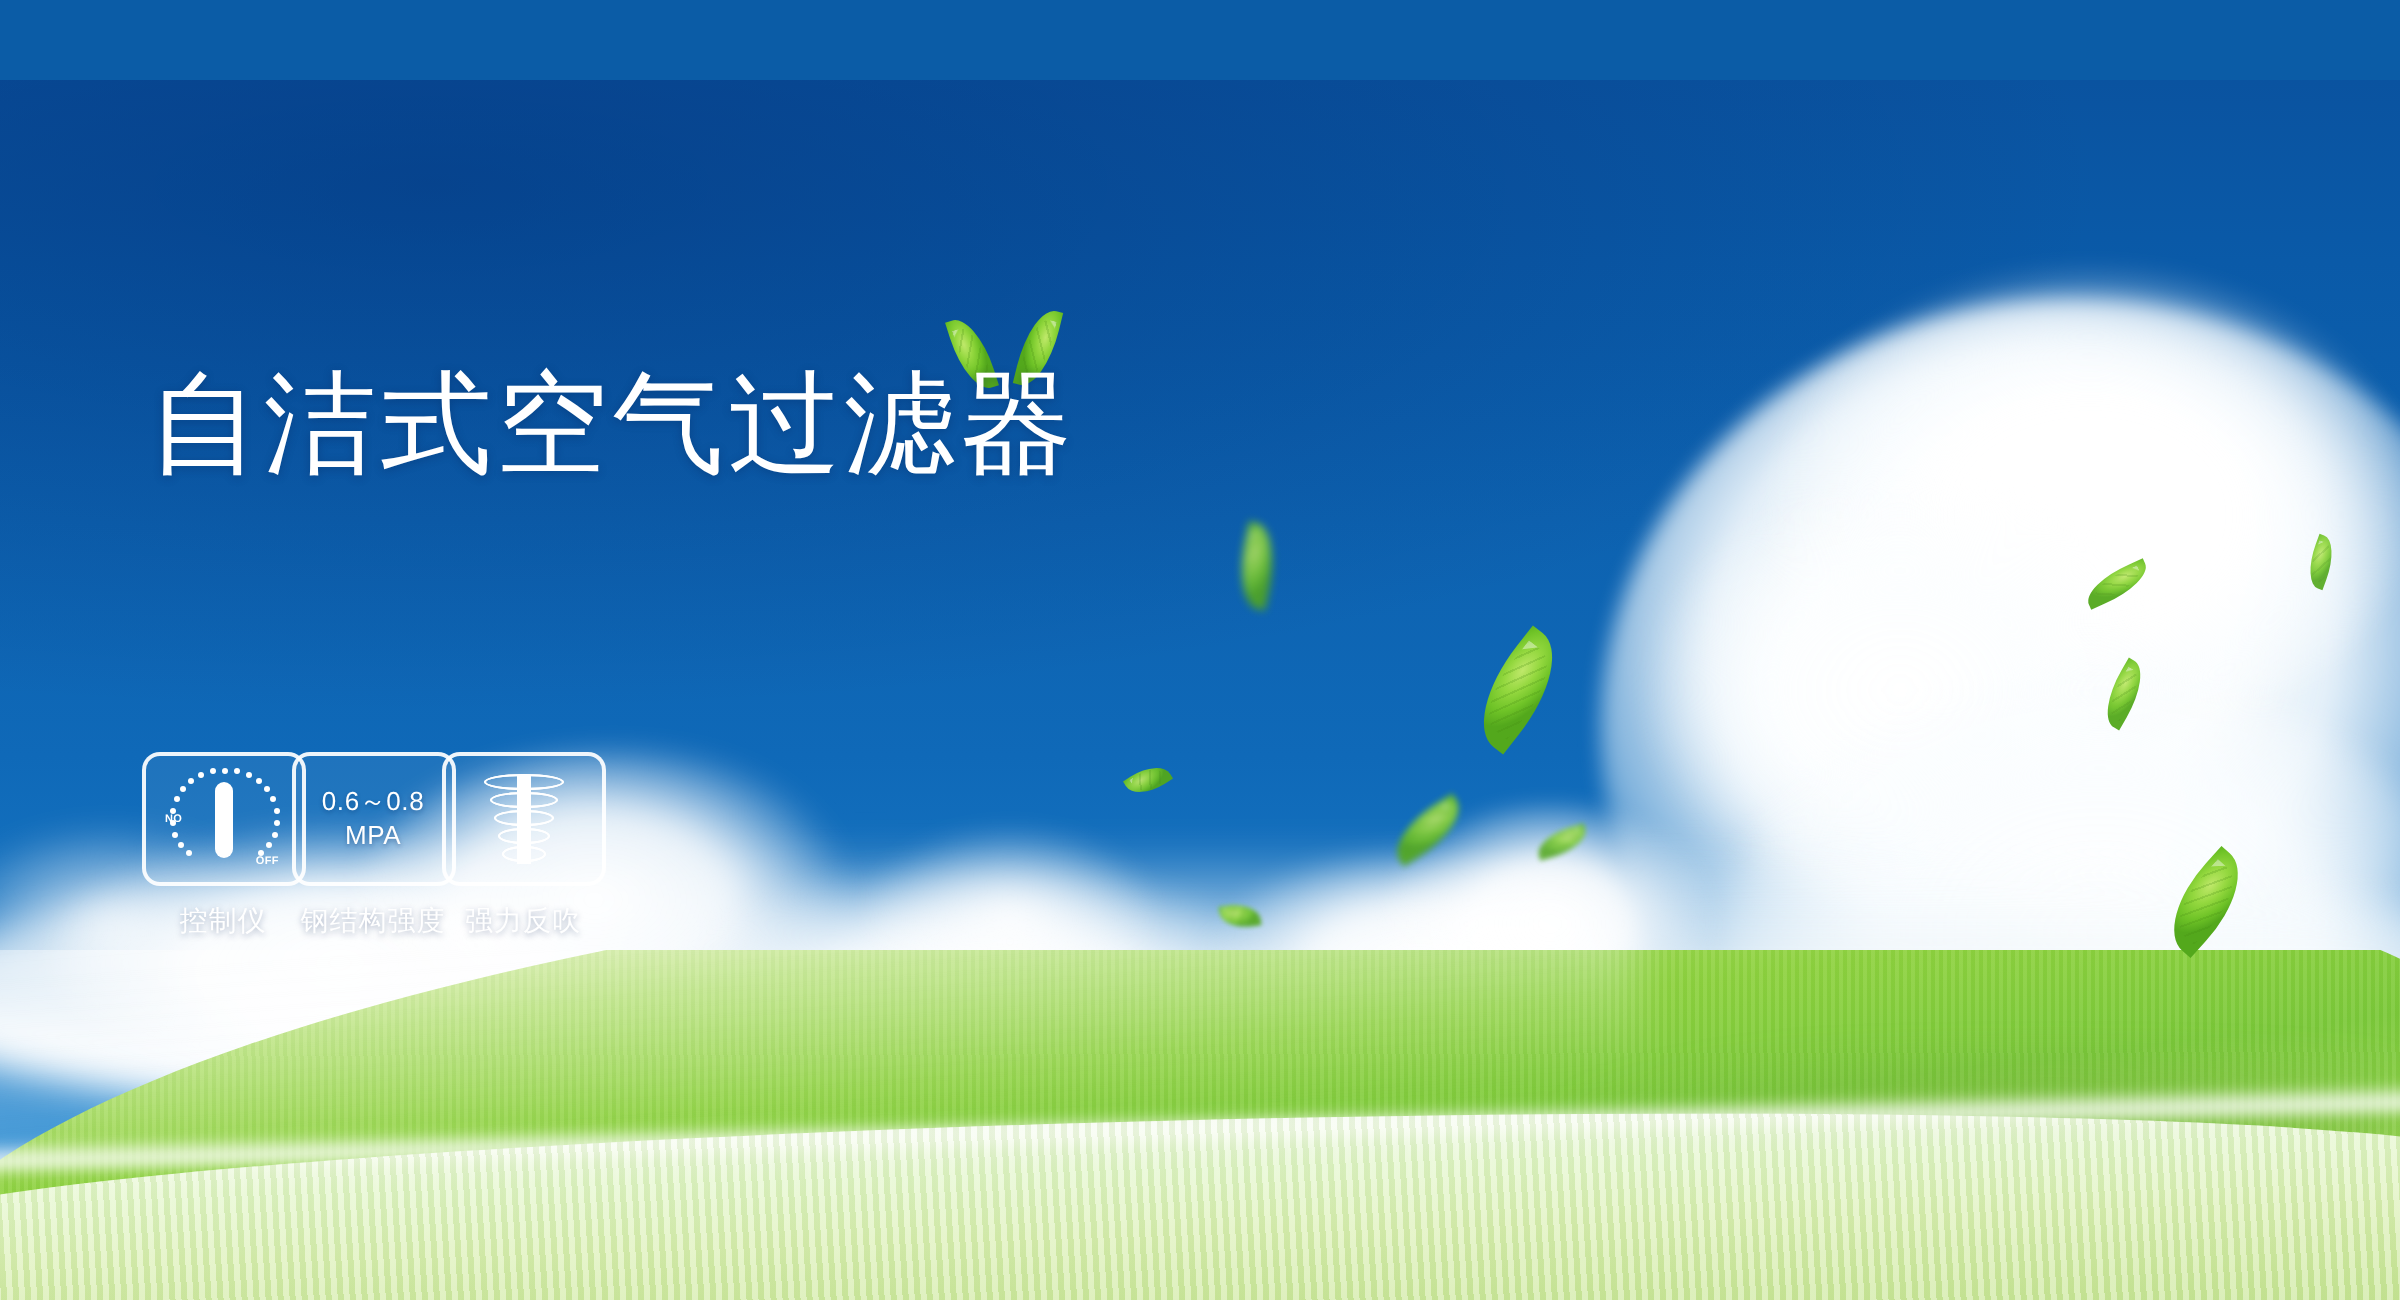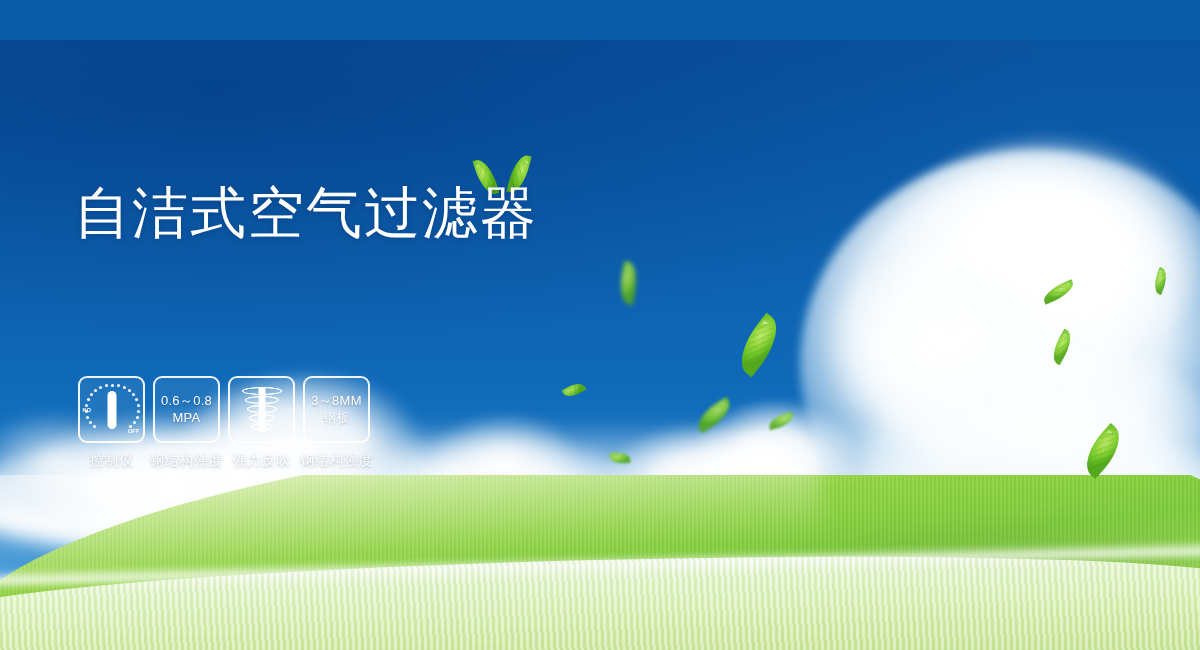--- a/index.html
+++ b/index.html
@@ -199,21 +199,21 @@
   
   .features{
     position:absolute; left:74px; top:336px;
     display:flex; gap:0;
   }
   .feature{
     width:75px;
     display:flex; flex-direction:column; align-items:center;
   }
   .fbox{
-    width:67px; height:67px;
+    width:82px; height:67px;
     border:2px solid rgba(255,255,255,.92);
     border-radius:9px;
     background:rgba(255,255,255,.07);
     display:flex; align-items:center; justify-content:center;
     text-align:center;
     color:#ffffff;
     position:relative;
     overflow:hidden;
   }
   .fbox .txt{
@@ -401,26 +401,17 @@
           <i style="top:2px;  width:40px;"></i>
           <i style="top:11px; width:34px;"></i>
           <i style="top:20px; width:30px;"></i>
           <i style="top:29px; width:26px;"></i>
           <i style="top:38px; width:22px;"></i>
         </div>
       </div>
       <div class="flabel">强力反吹</div>
     </div>
 
-    <div class="feature">
-      <div class="fbox">
-        <div class="txt">
-          <div>3～8MM</div>
-          <div>钢板</div>
-        </div>
-      </div>
-      <div class="flabel">钢结构强度</div>
-    </div>
 
 
   </div>
 
 </div>
 
 </body></html>

